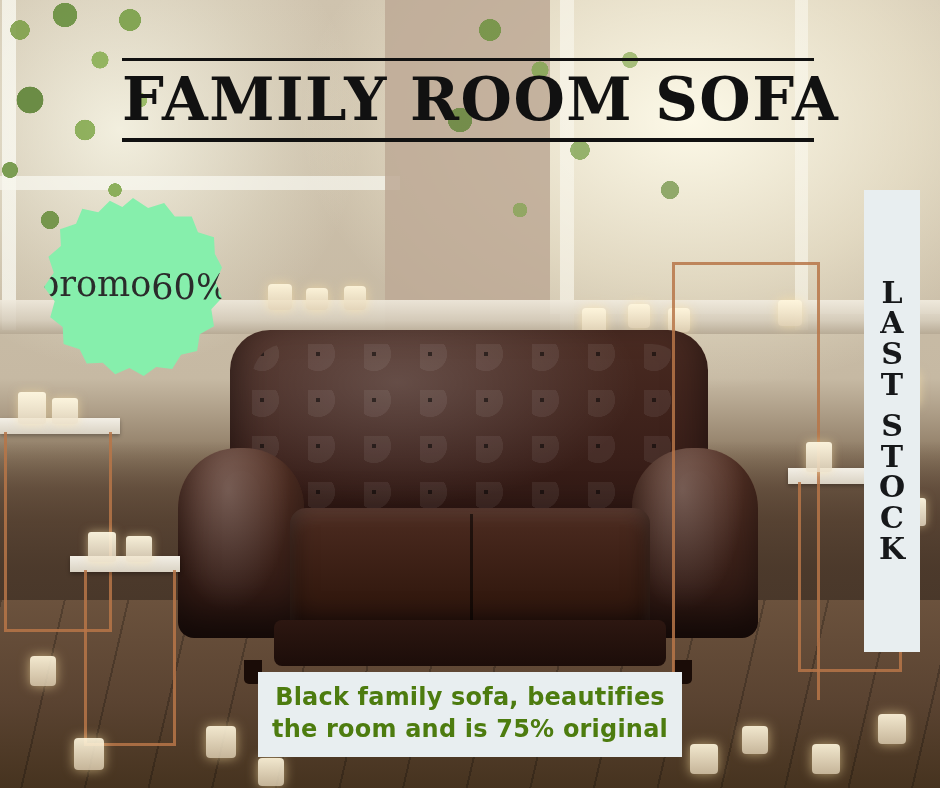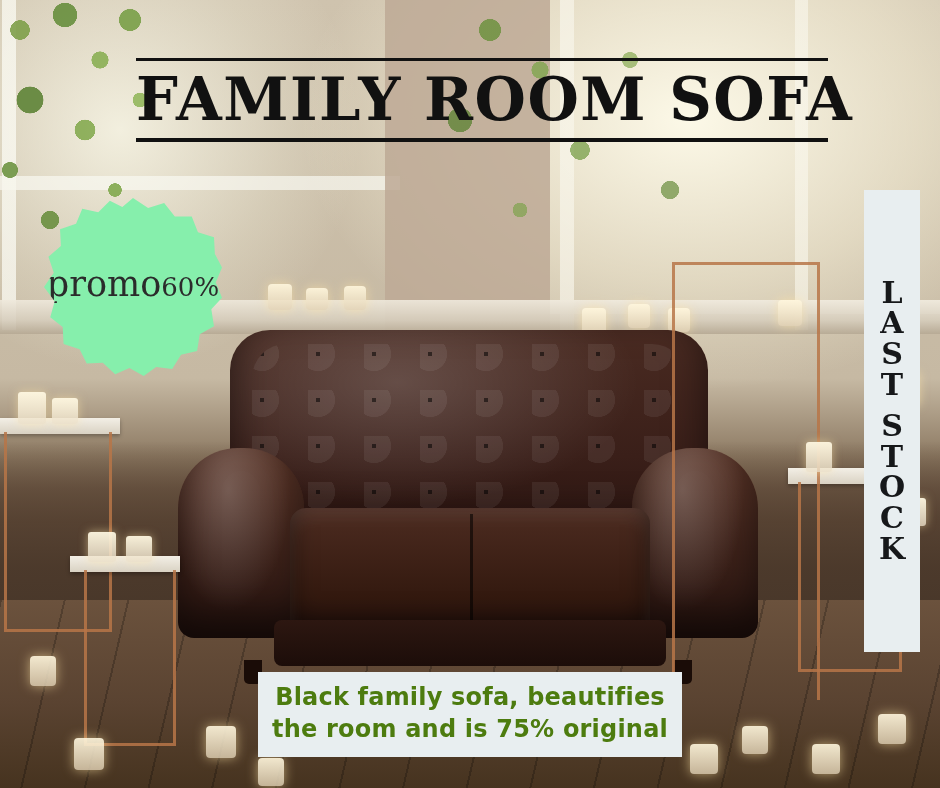--- a/index.html
+++ b/index.html
@@ -204,21 +204,21 @@
   }
   .table-top {
     position: absolute;
     background: linear-gradient(to bottom, #f3efe6, #d9d2c3);
     box-shadow: 0 2px 4px rgba(0,0,0,.3);
   }
 
   
   .headline-wrap {
     position: absolute;
-    left: 136px; top: 58px;
+    left: 122px; top: 58px;
     width: 692px;
     text-align: center;
   }
   .rule {
     height: 4px;
     background: #111;
     width: 100%;
   }
   .rule.thin { height: 3px; }
   .headline {
@@ -265,21 +265,21 @@
   }
   .promo-word {
     font-family: "DejaVu Serif", serif;
     font-size: 35px;
     font-weight: 400;
     line-height: 1;
     margin-bottom: 6px;
   }
   .promo-pct {
     font-family: "DejaVu Serif", serif;
-    font-size: 26px;
+    font-size: 35px;
     font-weight: 400;
     line-height: 1;
   }
 
   
   .laststock {
     position: absolute;
     right: 20px; top: 190px;
     width: 56px; height: 462px;
     background: #e8eef0;

